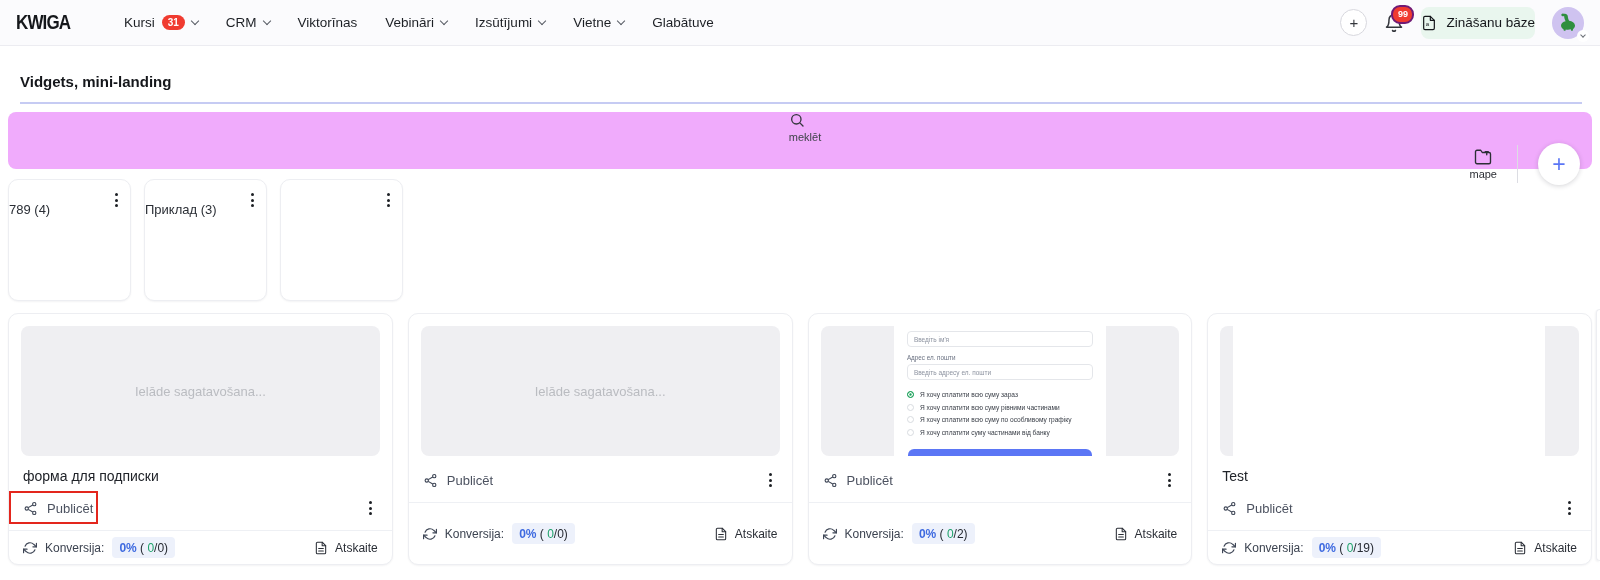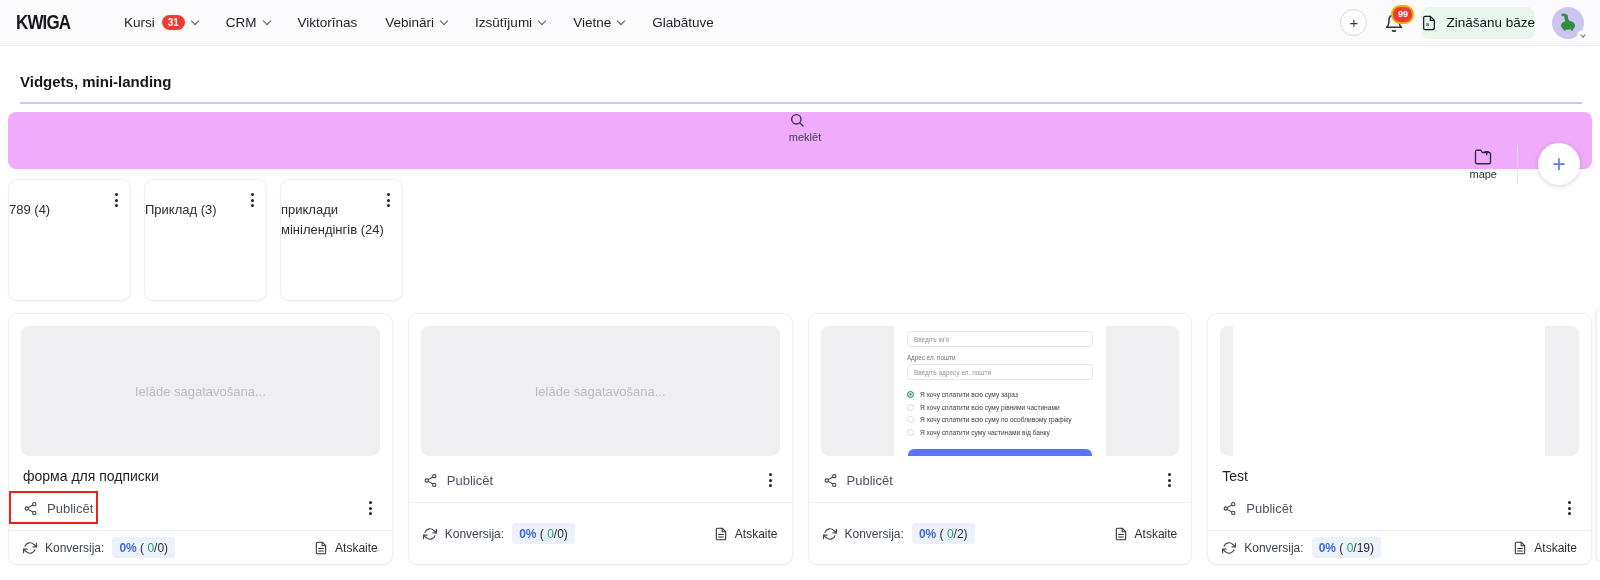--- a/index.html
+++ b/index.html
@@ -18,21 +18,21 @@
   .badge { background:#f03b30; color:#fff; font-size:10px; font-weight:700;
     border-radius:9px; padding:2.5px 6px; line-height:1; }
   .chev { width:6px; height:6px; border-right:1.4px solid #575b63; border-bottom:1.4px solid #575b63;
     transform:rotate(45deg); margin-top:-4px; }
   .nav-right { margin-left:auto; display:flex; align-items:center; gap:17px; }
   .plus-btn { width:27px; height:27px; border:1px solid #d8d8de; border-radius:50%;
     display:flex; align-items:center; justify-content:center; font-size:15px; color:#33363c;
     background:#fff; cursor:pointer; }
   .bell-wrap { position:relative; cursor:pointer; display:flex; }
   .bell-badge { position:absolute; top:-8px; right:-10px; background:#f03b30; color:#fff;
-    font-size:9px; font-weight:700; border-radius:9px; padding:2.5px 4.5px; border:2px solid #eab308; }
+    font-size:9px; font-weight:700; border-radius:9px; padding:2.5px 4.5px; border:2px solid #701a75; }
   .kb-btn { background:#e9f6ee; border-radius:8px; padding:8px 0; display:flex; gap:9px;
     align-items:center; font-size:13.5px; color:#15171b; cursor:pointer; }
   .avatar { width:32px; height:32px; border-radius:50%; background:#cfc3f0; position:relative;
     display:flex; align-items:center; justify-content:center; cursor:pointer; }
   .avatar-chev { position:absolute; bottom:-3px; right:-5px; width:12px; height:12px; background:#fff;
     border-radius:50%; display:flex; align-items:center; justify-content:center; }
   .avatar-chev i { width:4px; height:4px; border-right:1.2px solid #6b7078; border-bottom:1.2px solid #6b7078;
     transform:rotate(45deg); margin-top:-2px; display:block; }
   
   .title-bar { margin:0 18px 0 20px; padding:27px 0 12px; border-bottom:2px solid #c6cbf3; }
@@ -216,21 +216,20 @@
           <i></i>
         </div>
       <div class="folder-name">Приклад (3)</div>
     </div>
     <div class="folder-card">
       <div class="dots">
           <i></i>
           <i></i>
           <i></i>
         </div>
-      <div class="folder-name">приклади мінілендінгів (24)</div>
     </div>
   </div>
 
   <div class="widgets-row">
 
     <div class="widget-card">
       <div class="preview preview--placeholder">
         <span>Ielāde sagatavošana...</span>
       </div>
       <div class="card-title">форма для подписки</div>

